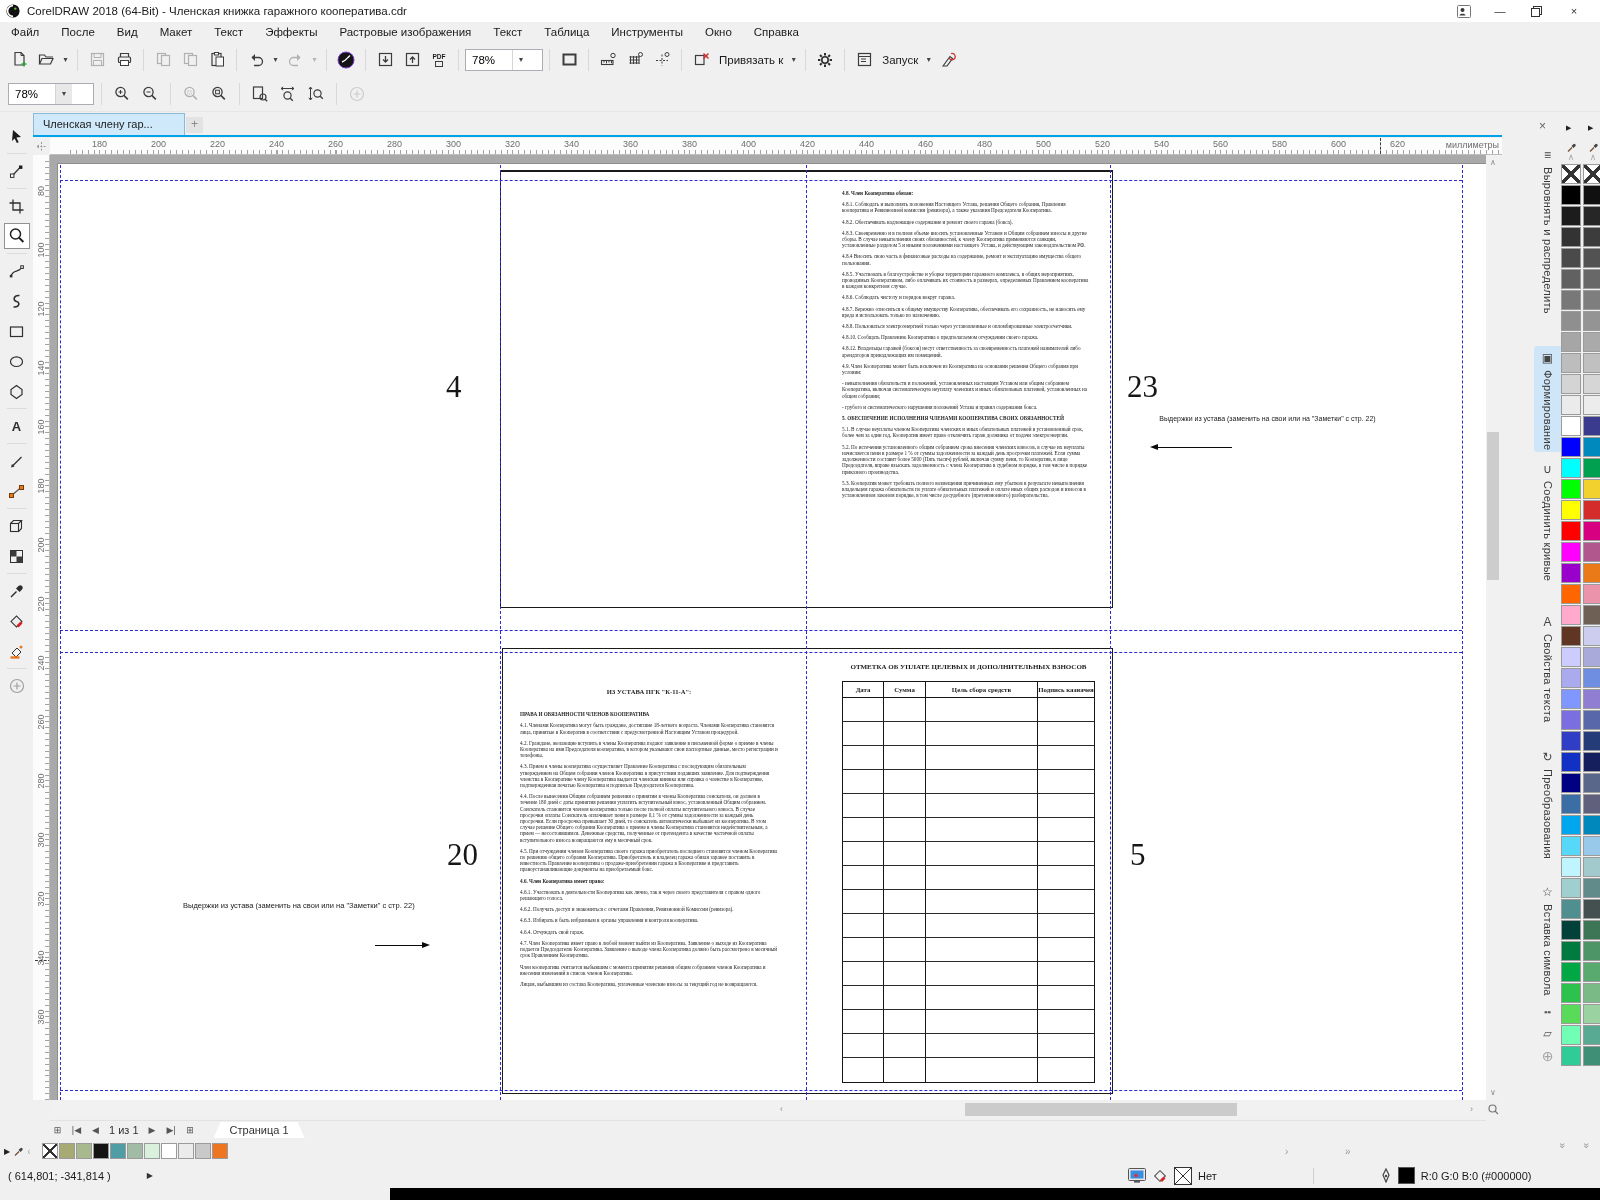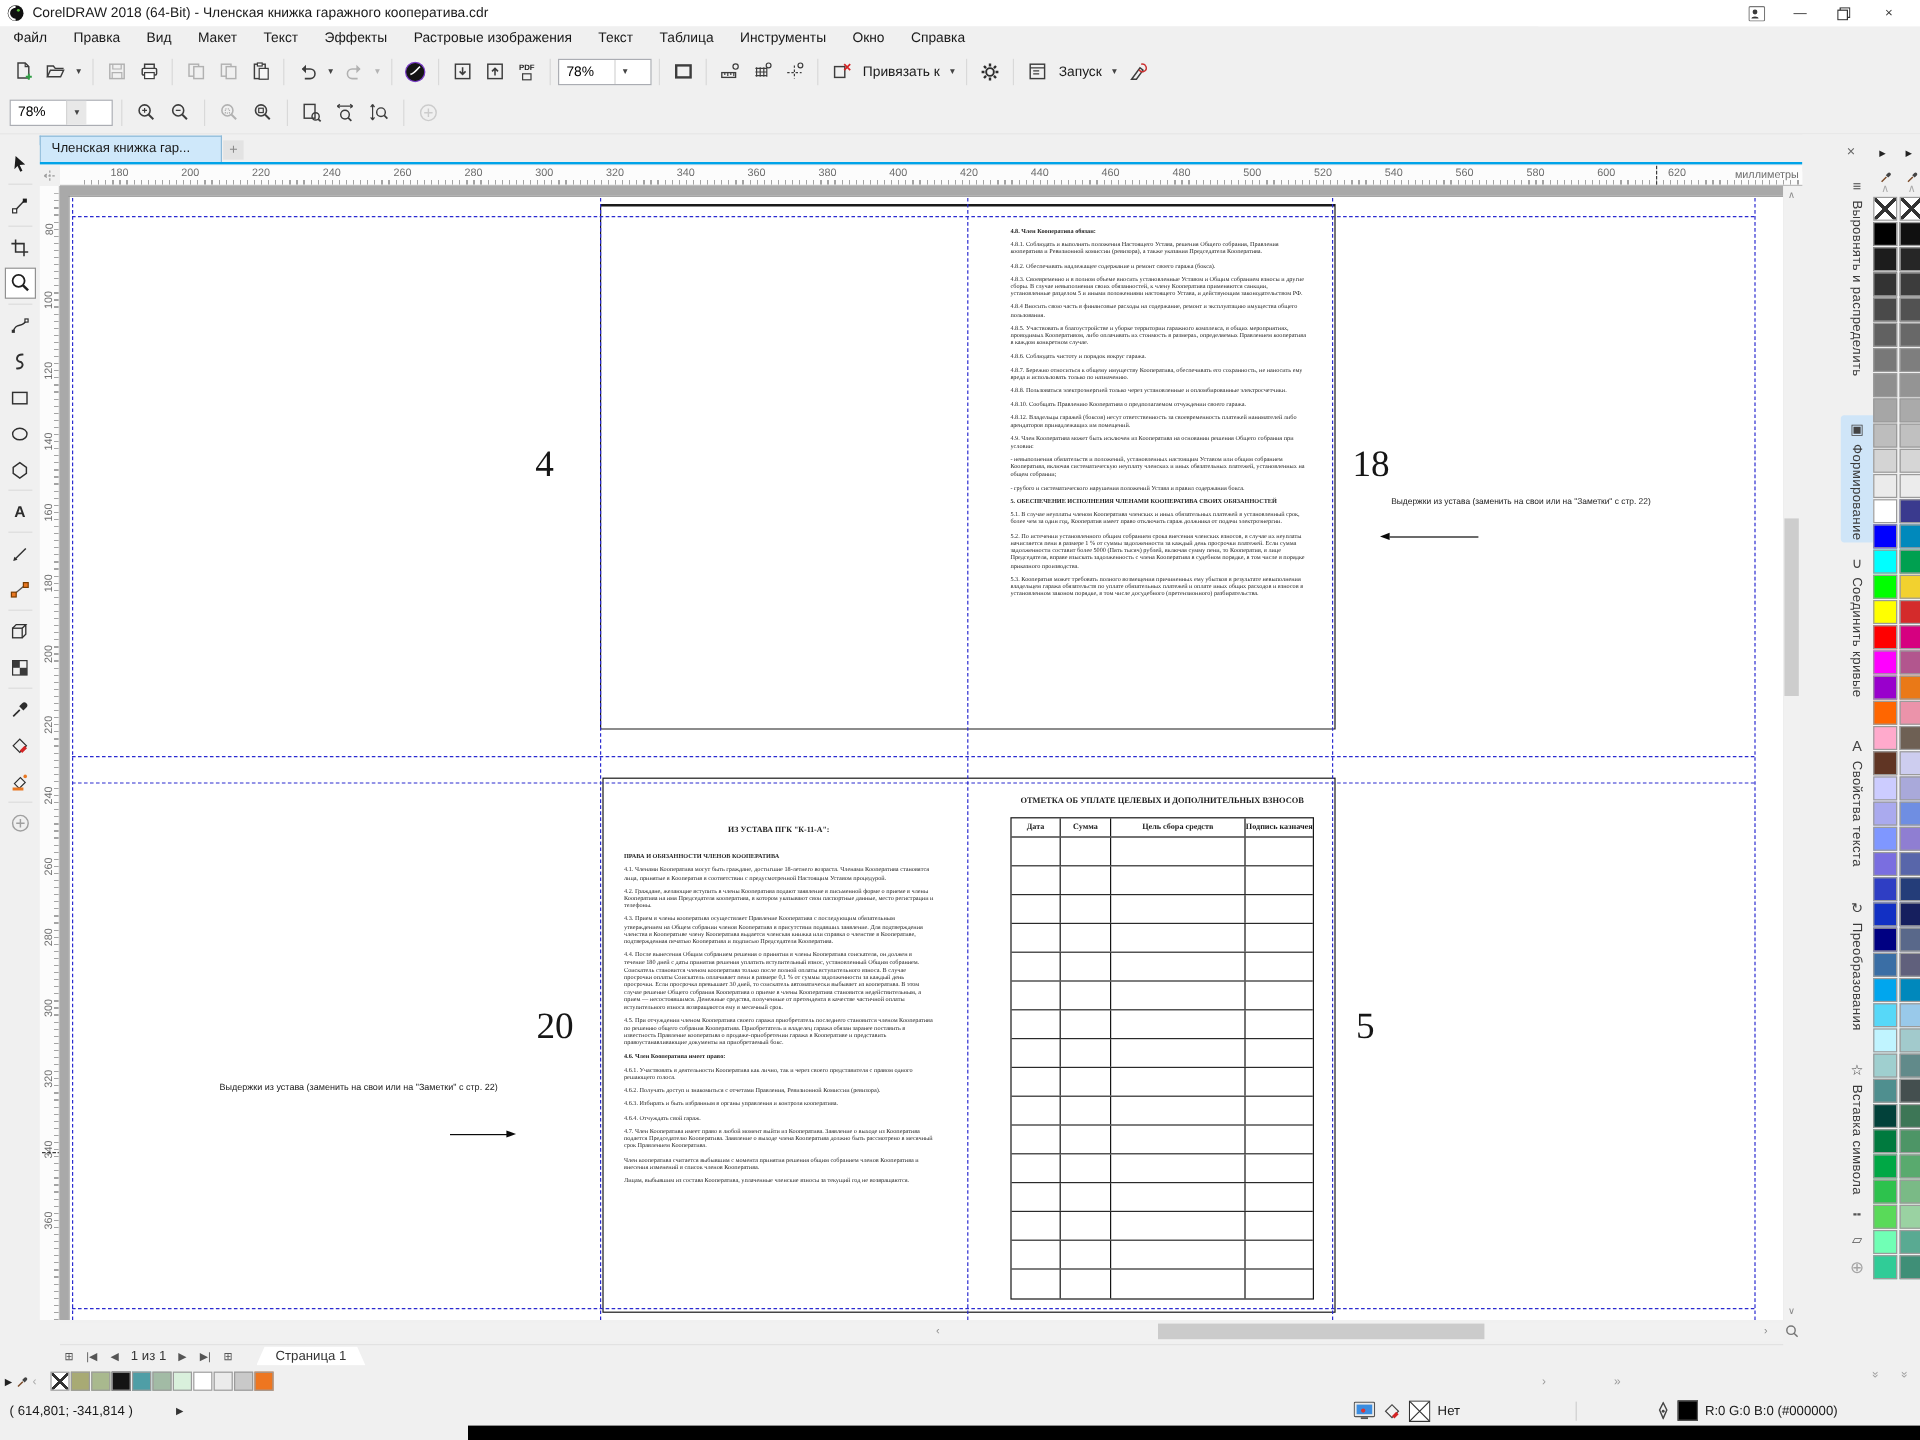--- a/index.html
+++ b/index.html
@@ -145,21 +145,21 @@
   <svg width="11" height="11">
       <rect x="2.5" y="0.5" width="8" height="8" fill="none" stroke="#333"></rect>
       <rect x="0.5" y="2.5" width="8" height="8" fill="#fff" stroke="#333"></rect>
     </svg>
 </div>
 <div class="wctl" style="left:1558px">×</div>
 
 <div class="menubar">
   <div style="display:flex">
       <span class="mi">Файл</span>
-      <span class="mi">Правка</span>
+      <span class="mi">После</span>
       <span class="mi">Вид</span>
       <span class="mi">Макет</span>
       <span class="mi">Текст</span>
       <span class="mi">Эффекты</span>
       <span class="mi">Растровые изображения</span>
       <span class="mi">Текст</span>
       <span class="mi">Таблица</span>
       <span class="mi">Инструменты</span>
       <span class="mi">Окно</span>
       <span class="mi">Справка</span>
@@ -381,21 +381,21 @@
     </span>
   <span class="tsep"></span>
   <span class="tb dis">
       <svg width="18" height="18">
         <circle cx="9" cy="9" r="6.5" fill="none" stroke="#8a8a8a" stroke-width="1.2"></circle>
         <path d="M9 5.5v7M5.5 9h7" stroke="#8a8a8a" stroke-width="1.2"></path>
       </svg>
     </span>
 </div>
 
-<div class="doctab">Членская книжка гар...</div>
+<div class="doctab">Членская члену гар...</div>
 <div class="newtab">+</div>
 <div class="bluerule"></div>
 
 <div class="rulcorner">
     <svg width="11" height="11">
       <path d="M1 5.5h9M5.5 1v9" stroke="#9a9a9a" stroke-dasharray="2 1.3"></path>
       <path d="M1 5.5l2-1.5M1 5.5l2 1.5" stroke="#9a9a9a" fill="none"></path>
     </svg>
   </div>
 <div class="hruler">
@@ -604,21 +604,21 @@
   <div class="gh" style="top:475px"></div>
   <div class="gh" style="top:497px"></div>
   <div class="gh" style="top:935px"></div>
   <div class="gv" style="left:10px"></div>
   <div class="gv" style="left:450px"></div>
   <div class="gv" style="left:756px"></div>
   <div class="gv" style="left:1060px"></div>
   <div class="gv" style="left:1412px"></div>
 
   <div class="bignum" style="left:396px;top:214px">4</div>
-  <div class="bignum" style="left:1077px;top:214px">18</div>
+  <div class="bignum" style="left:1077px;top:214px">23</div>
   <div class="bignum" style="left:397px;top:682px">20</div>
   <div class="bignum" style="left:1080px;top:682px">5</div>
 
   <div class="noteR">Выдержки из устава (заменить на свои или на "Заметки" с стр. 22)</div>
   <div class="aline" style="left:1108px;top:292px;width:74px"></div>
   <div class="ahl" style="left:1100px;top:289px"></div>
   <div class="noteL">Выдержки из устава (заменить на свои или на "Заметки" с стр. 22)</div>
   <div class="aline" style="left:325px;top:790px;width:48px"></div>
   <div class="ahr" style="left:372px;top:787px"></div>
 

